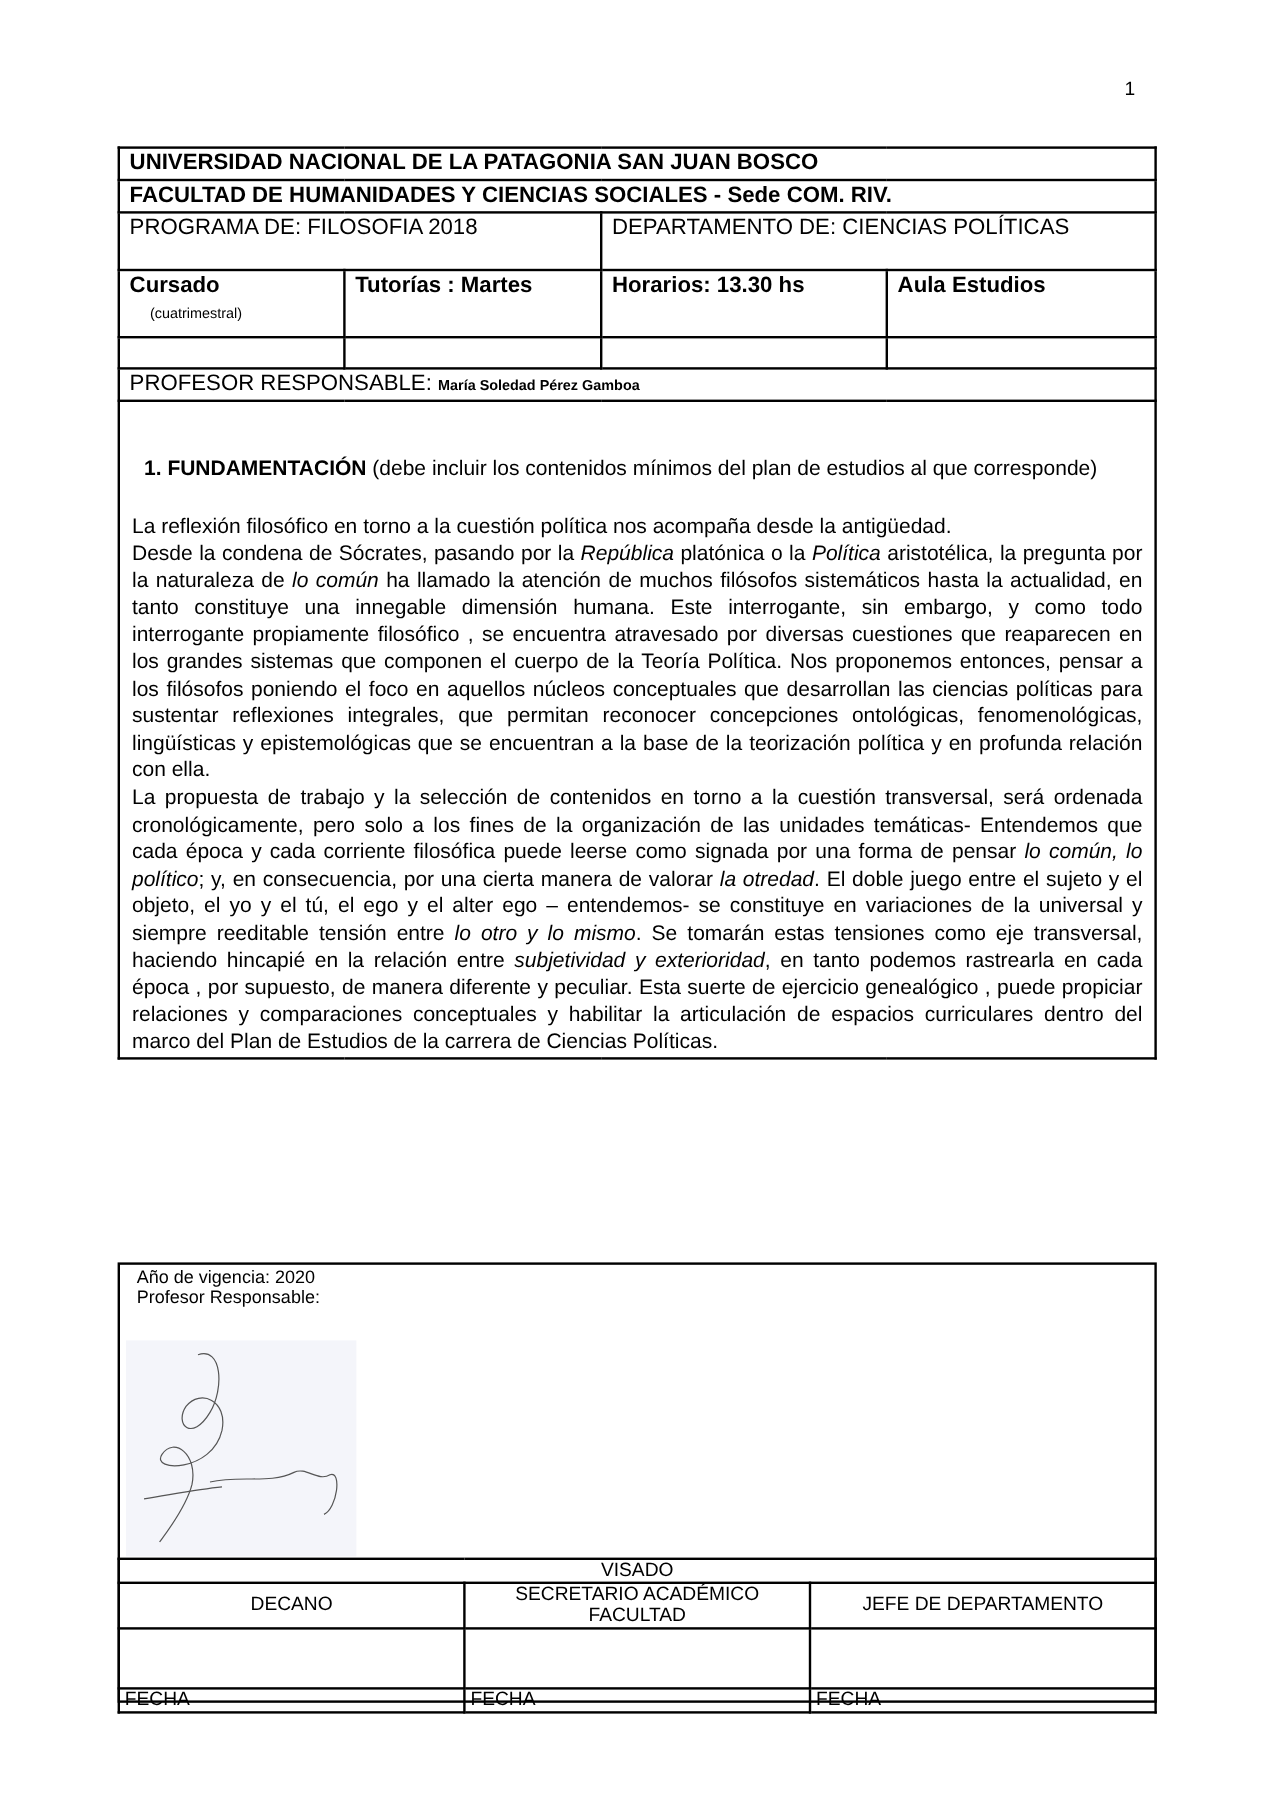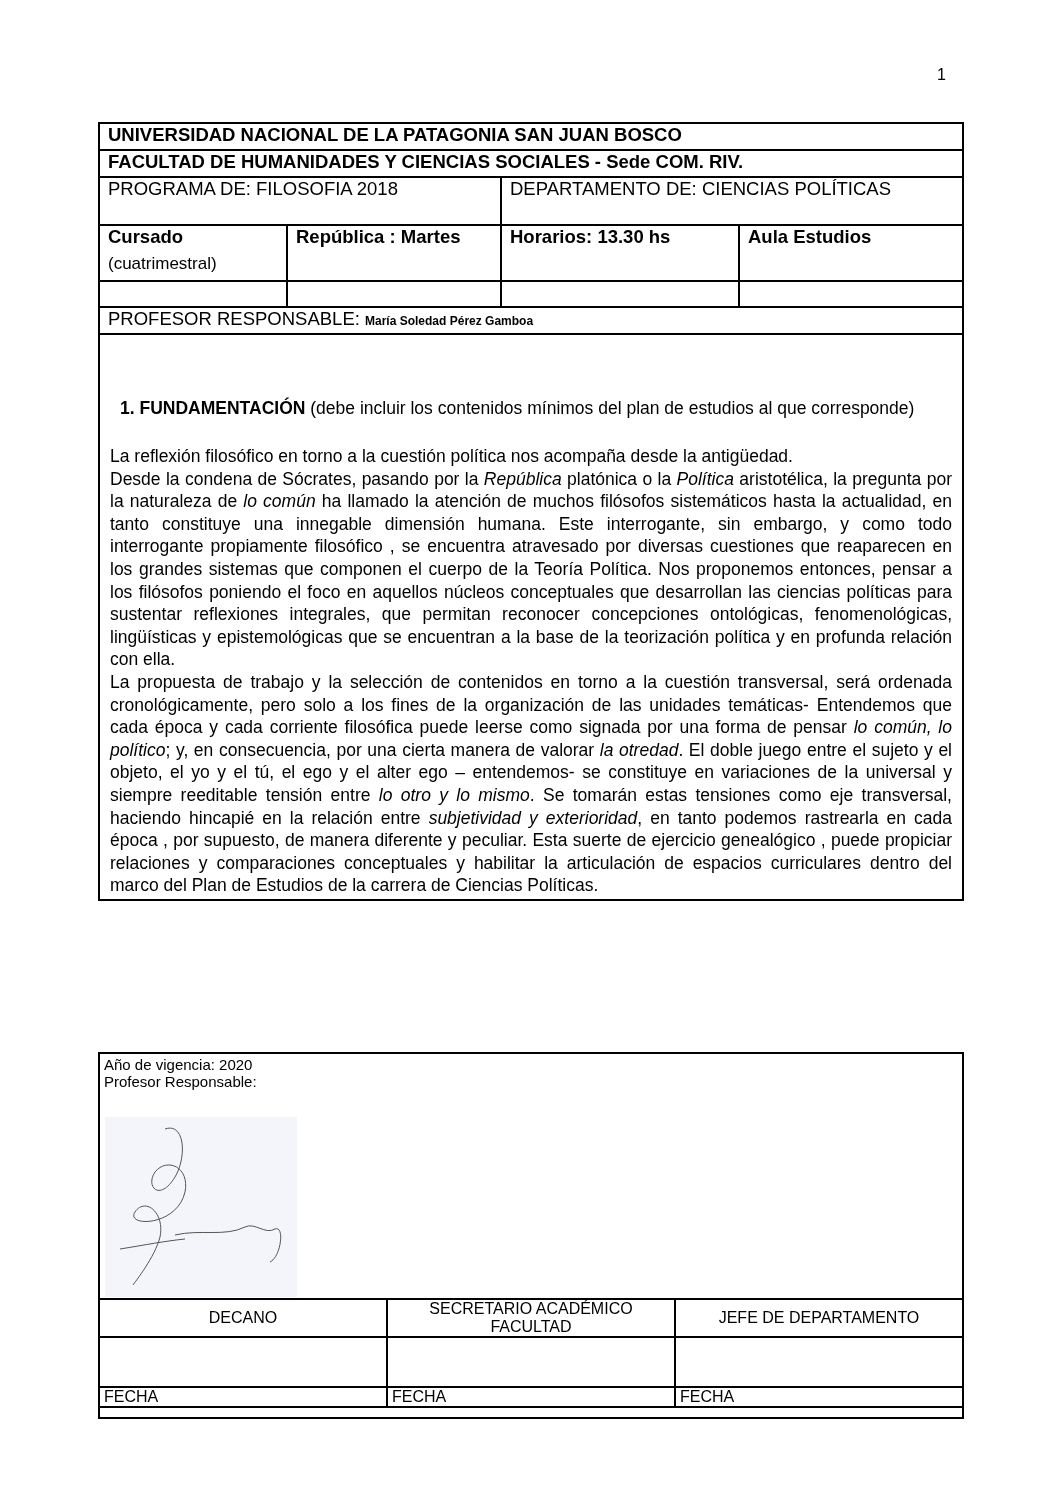--- a/index.html
+++ b/index.html
@@ -1,28 +1,28 @@
 <!DOCTYPE html>
 <html><head>
 <meta charset="utf-8">
 <style>
   html, body { margin: 0; padding: 0; background: #ffffff; }
   body { width: 1058px; height: 1497px; position: relative; font-family: "Liberation Sans", sans-serif; color: #000; overflow: hidden; }
   .page-number { position: absolute; left: 937px; top: 66px; font-size: 16px; }
   .header-table { position: absolute; left: 98px; top: 122px; width: 864px; border-collapse: collapse; table-layout: fixed; }
   .header-table td { border: 2px solid #000; padding: 0 8px; font-size: 18.5px; vertical-align: top; }
   .b { font-weight: bold; }
-  .small { font-size: 17px; }
+  .small { font-size: 12px; margin-left: 17px; }
   .row-title td { height: 25px; }
-  .row-body td { padding: 28px 10px 2px 10px; }
+  .row-body td { padding: 10px 10px 2px 10px; }
   .fund-title { font-size: 17.5px; margin: 34px 0 26px 0; text-align: justify; padding-left: 40px; text-indent: -30px; line-height: 22px; }
   .fund-body { font-size: 17.5px; line-height: 22.6px; text-align: justify; margin: 0; }
   .fund-body i { }
   .footer-box { position: absolute; left: 98px; top: 1052px; width: 862px; border: 2px solid #000; height: 363px; }
-  .vig { font-size: 15px; line-height: 17px; padding: 2px 4px; }
+  .vig { font-size: 15px; line-height: 17px; padding: 2px 14px; }
   .signature { position: absolute; left: 5px; top: 63px; width: 192px; height: 180px; background: #f4f5fa; }
   .visado-table { position: absolute; left: -2px; top: 244px; width: 866px; border-collapse: collapse; table-layout: fixed; }
   .visado-table td { border: 2px solid #000; font-size: 16px; padding: 0 4px; }
   .center { text-align: center; }
 </style>
 </head>
 <body>
 
 <div class="page-number">1</div>
 
@@ -42,21 +42,21 @@
       </tr>
   <tr>
         <td colspan="2" style="height:46px">PROGRAMA DE: FILOSOFIA 2018</td>
         <td colspan="2">DEPARTAMENTO DE: CIENCIAS POLÍTICAS</td>
       </tr>
   <tr>
         <td style="height:54px">
           <div class="b">Cursado</div>
           <div class="small" style="margin-top:6px">(cuatrimestral)</div>
         </td>
-    <td class="b">República : Martes</td>
+    <td class="b">Tutorías : Martes</td>
     <td class="b">Horarios: 13.30 hs</td>
     <td class="b">Aula Estudios</td>
       </tr>
   <tr>
         <td style="height:24px"></td>
         <td></td>
         <td></td>
         <td></td>
       </tr>
   <tr class="row-title">
@@ -81,20 +81,23 @@
     <div>Profesor Responsable:</div>
   </div>
   <div class="signature">
     <svg width="192" height="180" viewBox="0 0 192 180">
       <path d="M60 12 C 80 5, 82 40, 70 60 C 55 85, 40 70, 50 55 C 62 40, 85 50, 80 75 C 72 110, 20 110, 30 95 C 40 80, 60 95, 55 120 C 50 140, 30 165, 28 168" fill="none" stroke="#555" stroke-width="1"></path>
       <path d="M15 132 C 40 128, 60 124, 80 122 M 70 118 C 95 112, 120 120, 140 110 C 150 105, 160 118, 170 112 C 180 108, 176 140, 165 145" fill="none" stroke="#555" stroke-width="1"></path>
     </svg>
   </div>
   <table class="visado-table">
     <tbody>
+        <tr>
+          <td colspan="3" class="center" style="height:17px">VISADO</td>
+        </tr>
     <tr>
           <td class="center" style="height:20px">DECANO</td>
           <td class="center">SECRETARIO ACADÉMICO FACULTAD</td>
           <td class="center">JEFE DE DEPARTAMENTO</td>
         </tr>
     <tr>
           <td style="height:48px"></td>
           <td></td>
           <td></td>
         </tr>

